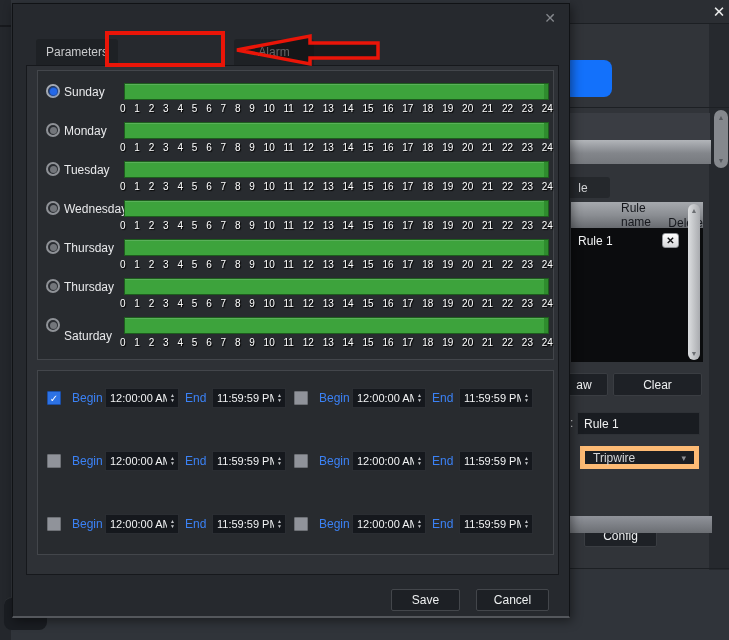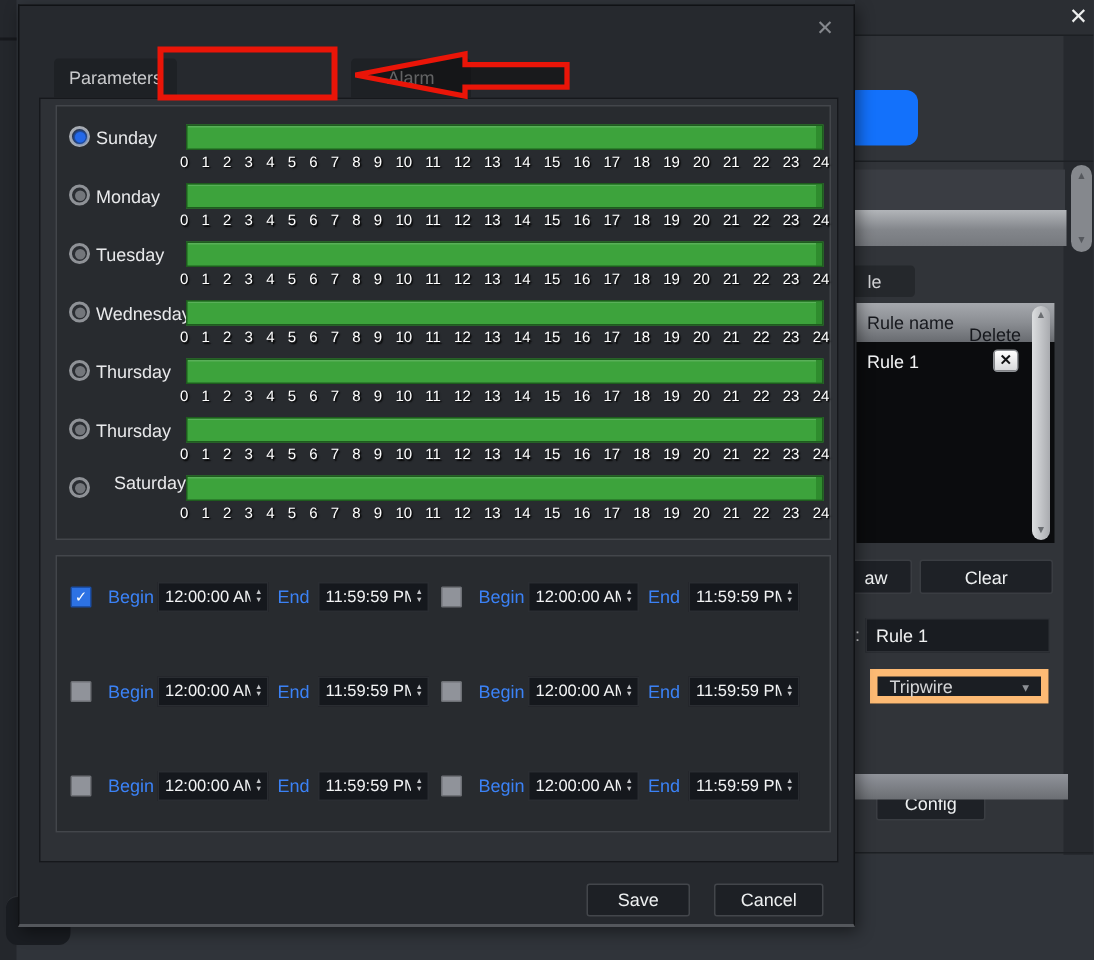--- a/index.html
+++ b/index.html
@@ -27,21 +27,21 @@
   .blue-btn { left:563px; top:60px; width:49px; height:37px; background:#1371fb; border-radius:8px; }
   .dark-header { left:570px; top:113px; width:140px; height:27px; background:#3a3d43; }
   .grad-bar { background:linear-gradient(180deg,#b2b5b9 0%,#83868b 55%,#76797e 100%); }
   .scrollbar-v { background:#85888d; border-radius:7px; display:flex; flex-direction:column; justify-content:space-between; align-items:center; padding:4px 0; }
   .scrollbar-v .ar { font-size:7px; color:#55585d; line-height:7px; }
   .bg-btn { background:#1e2126; border:1px solid #3a3d42; border-radius:2px; color:#eef0f1; font-size:12px; display:flex; align-items:center; justify-content:center; }
   .rule-le-btn { left:556px; top:177px; width:54px; height:21px; background:#25282c; border-radius:3px; color:#d2d3d5; font-size:12px; display:flex; align-items:center; justify-content:center; }
   .rule-table { left:571px; top:202px; width:132px; height:160px; background:#0b0c0e; }
   .rule-table-header { position:absolute; left:0; top:0; width:132px; height:26px;
     background:linear-gradient(180deg,#a6a9ae 0%,#8b8e93 50%,#686b70 100%);
-    color:#16181d; font-size:12px; display:flex; align-items:center; }
+    color:#16181d; font-size:12px; display:flex; align-items:center;padding-left:43px; }
   .rule-table-header .h1 { padding-left:7px; }
   .rule-table-header .h2 { padding-left:10px;margin-top:16px; }
   .trow { position:relative; width:132px; height:25px; display:flex; align-items:center; }
   .tname { color:#f2f3f4; font-size:12px; padding-left:7px; }
   .tdel { position:absolute; left:91px; top:5px; width:17px; height:15px;
     background:linear-gradient(180deg,#ffffff,#d7d8da); border:1px solid #8f9296; border-radius:3px;
     color:#101113; font-size:10px; font-weight:bold; text-align:center; line-height:13px; }
   .tbl-scroll { left:688px; top:204px; width:12px; height:156px;
     background:linear-gradient(90deg,#dcdee0,#a9abaf); border-radius:6px;
     display:flex; flex-direction:column; justify-content:space-between; align-items:center; padding:3px 0; }
@@ -359,21 +359,21 @@
             <span class="tick">19</span>
             <span class="tick">20</span>
             <span class="tick">21</span>
             <span class="tick">22</span>
             <span class="tick">23</span>
             <span class="tick">24</span>
           </div>
           <div class="radio" style="top: 247px;">
             <div class="dot"></div>
           </div>
-          <div class="day-label" style="top: 244px; margin-left: 12px;">Saturday</div>
+          <div class="day-label" style="top: 258px;">Saturday</div>
           <div class="day-bar" style="top: 246px; background: rgb(61, 163, 60);"></div>
           <div class="ticks" style="top: 265px;">
             <span class="tick">0</span>
             <span class="tick">1</span>
             <span class="tick">2</span>
             <span class="tick">3</span>
             <span class="tick">4</span>
             <span class="tick">5</span>
             <span class="tick">6</span>
             <span class="tick">7</span>

